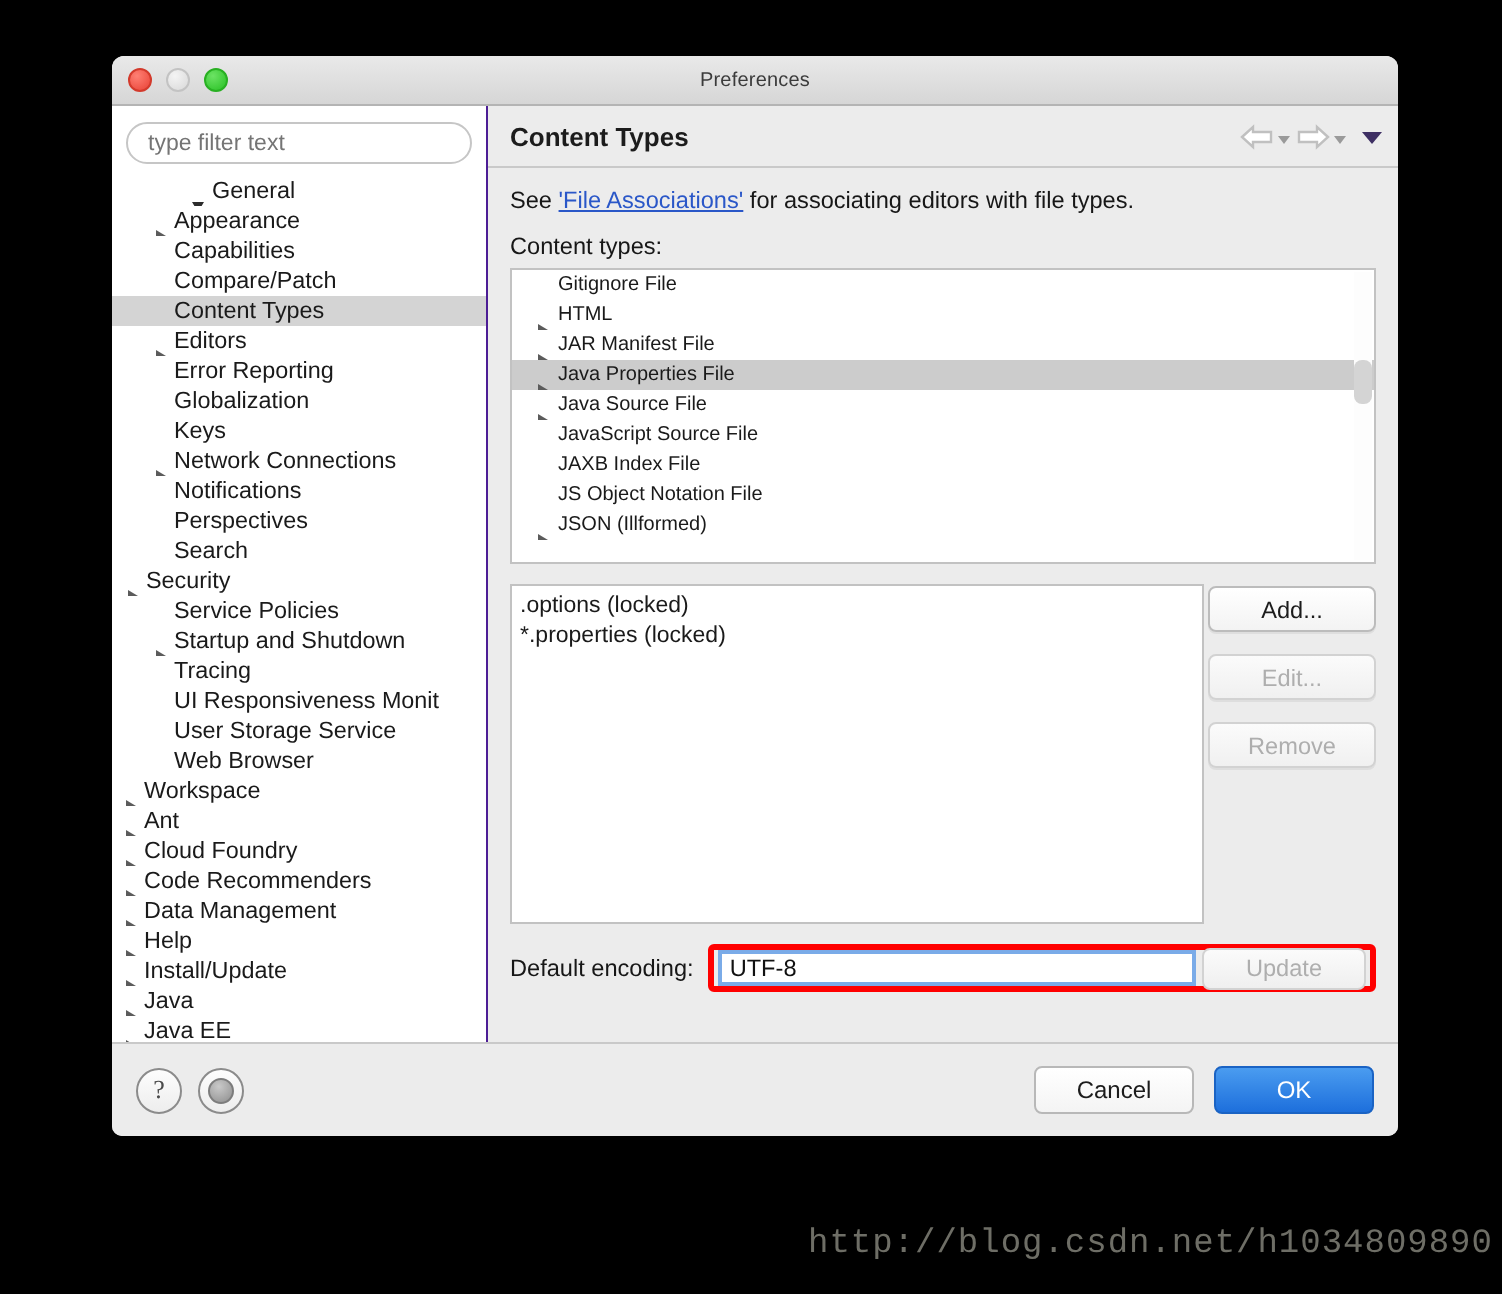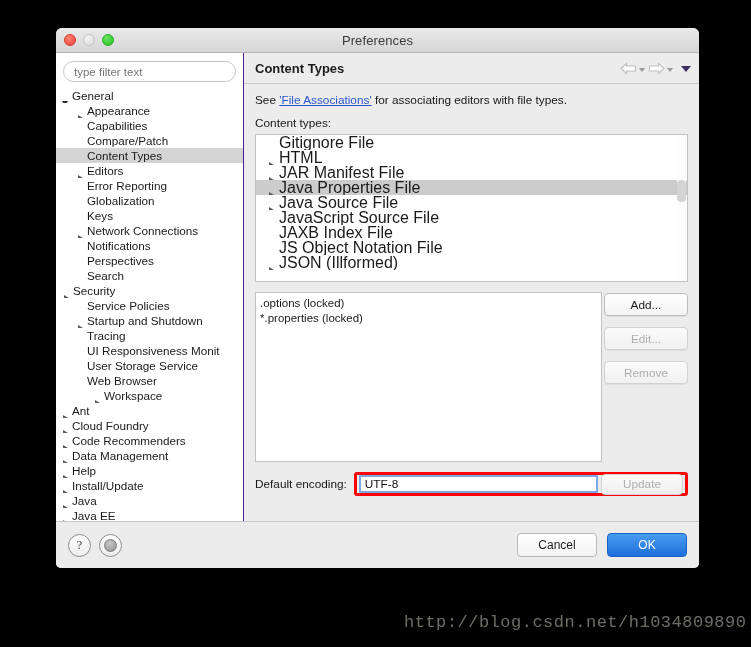--- a/index.html
+++ b/index.html
@@ -38,21 +38,21 @@
     position: relative;
     height: 24px;
     flex: 0 0 24px;
     background: linear-gradient(to bottom, #e9e9e9 0%, #d6d6d6 100%);
     border-bottom: 1px solid #b4b4b4;
     display: flex;
     align-items: center;
     justify-content: center;
   }
   .title-text {
-    font-size: 13px;
+    font-size: 10px;
     color: #3b3b3b;
     font-weight: normal;
     letter-spacing: 0.1px;
   }
   .traffic {
     position: absolute;
     left: 8px;
     top: 6px;
     display: flex;
     gap: 7px;
@@ -215,21 +215,21 @@
   .listbox {
     background: #ffffff;
     border: 1px solid #c2c2c2;
     position: relative;
     overflow: hidden;
   }
   #content-types-list { height: 146px; }
   .lrow {
     height: 15px;
     line-height: 15px;
-    font-size: 16px;
+    font-size: 10px;
     color: #1a1a1a;
     display: flex;
     align-items: center;
     padding-left: 23px;
     white-space: nowrap;
     overflow: hidden;
   }
   .lrow.selected { background: #cccccc; }
   .lrow .tw { margin-left: -11px; margin-right: 2px; }
   .vscroll {
@@ -429,21 +429,21 @@
       <div class="title-text">Preferences</div>
     </div>
 
     <div class="win-body">
 
       <div class="sidebar">
         <div class="filter-wrap">
           <input class="filter-box" type="text" placeholder="type filter text" style="">
         </div>
         <div class="tree" id="sidebar-tree">
-            <div class="tree-item" style="padding-left: 6px;">
+            <div class="tree-item" style="padding-left: 16px; margin-left: 24px;">
               <span class="tw">
                 <span class="arrow-down"></span>
               </span>
               <span class="tree-label">General</span>
             </div>
             <div class="tree-item" style="padding-left: 21px;">
               <span class="tw">
                 <span class="arrow-right"></span>
               </span>
               <span class="tree-label">Appearance</span>
@@ -521,21 +521,21 @@
               <span class="tree-label">UI Responsiveness Monit</span>
             </div>
             <div class="tree-item" style="padding-left: 21px;">
               <span class="tw"></span>
               <span class="tree-label">User Storage Service</span>
             </div>
             <div class="tree-item" style="padding-left: 21px;">
               <span class="tw"></span>
               <span class="tree-label">Web Browser</span>
             </div>
-            <div class="tree-item" style="padding-left: 38px;">
+            <div class="tree-item" style="padding-left: 6px;">
               <span class="tw">
                 <span class="arrow-right"></span>
               </span>
               <span class="tree-label">Workspace</span>
             </div>
             <div class="tree-item" style="padding-left: 6px;">
               <span class="tw">
                 <span class="arrow-right"></span>
               </span>
               <span class="tree-label">Ant</span>

